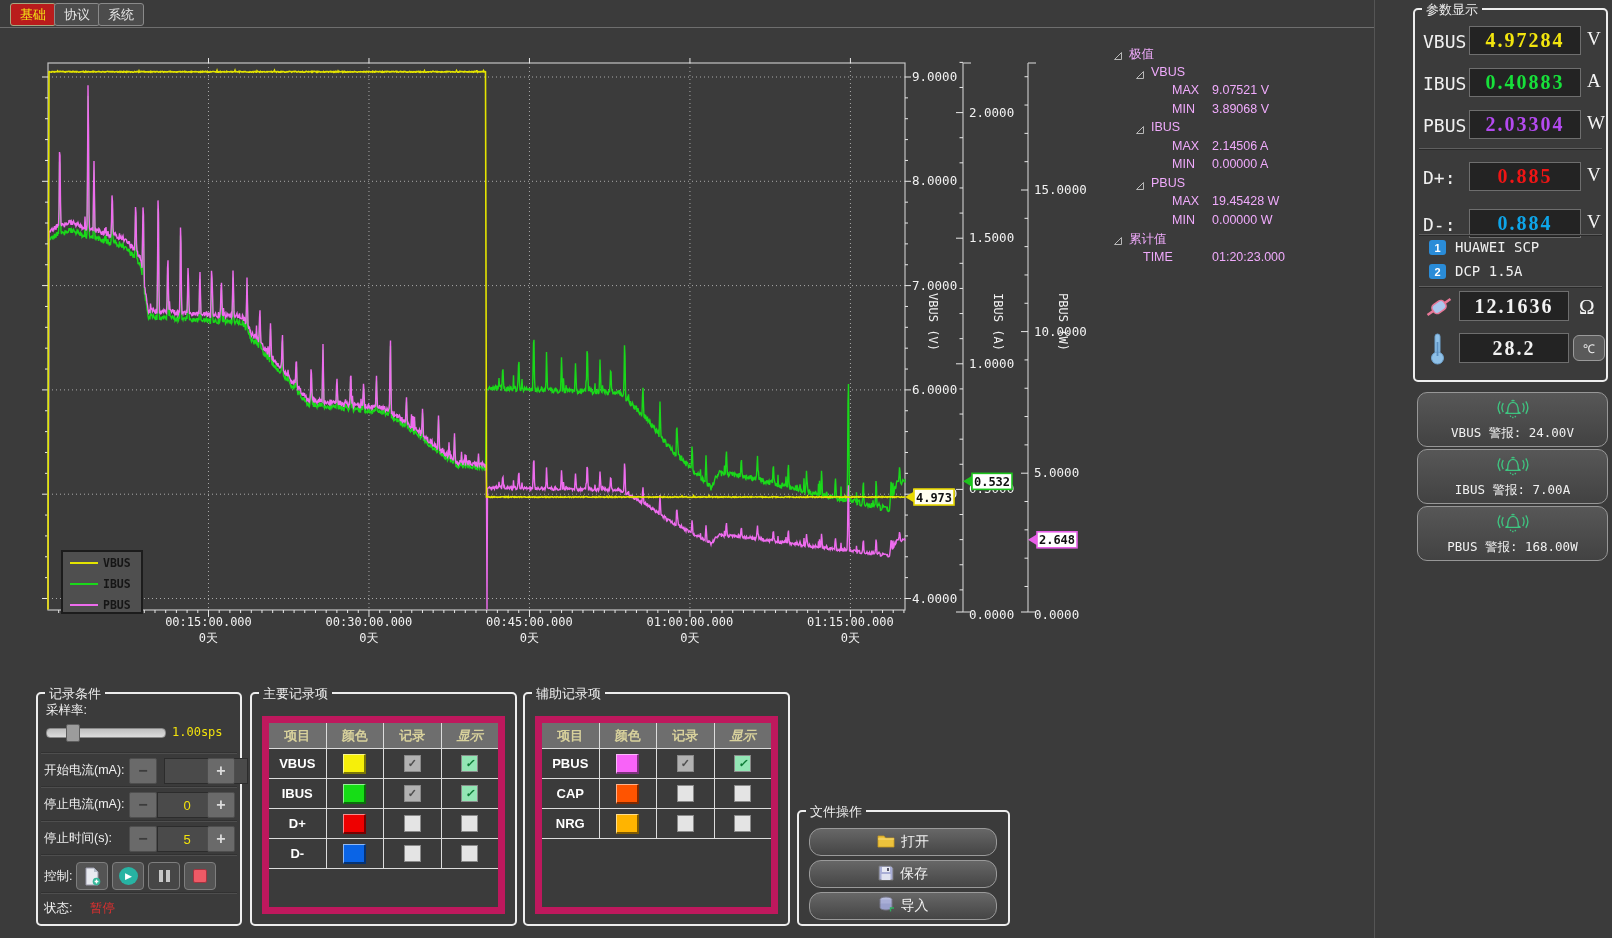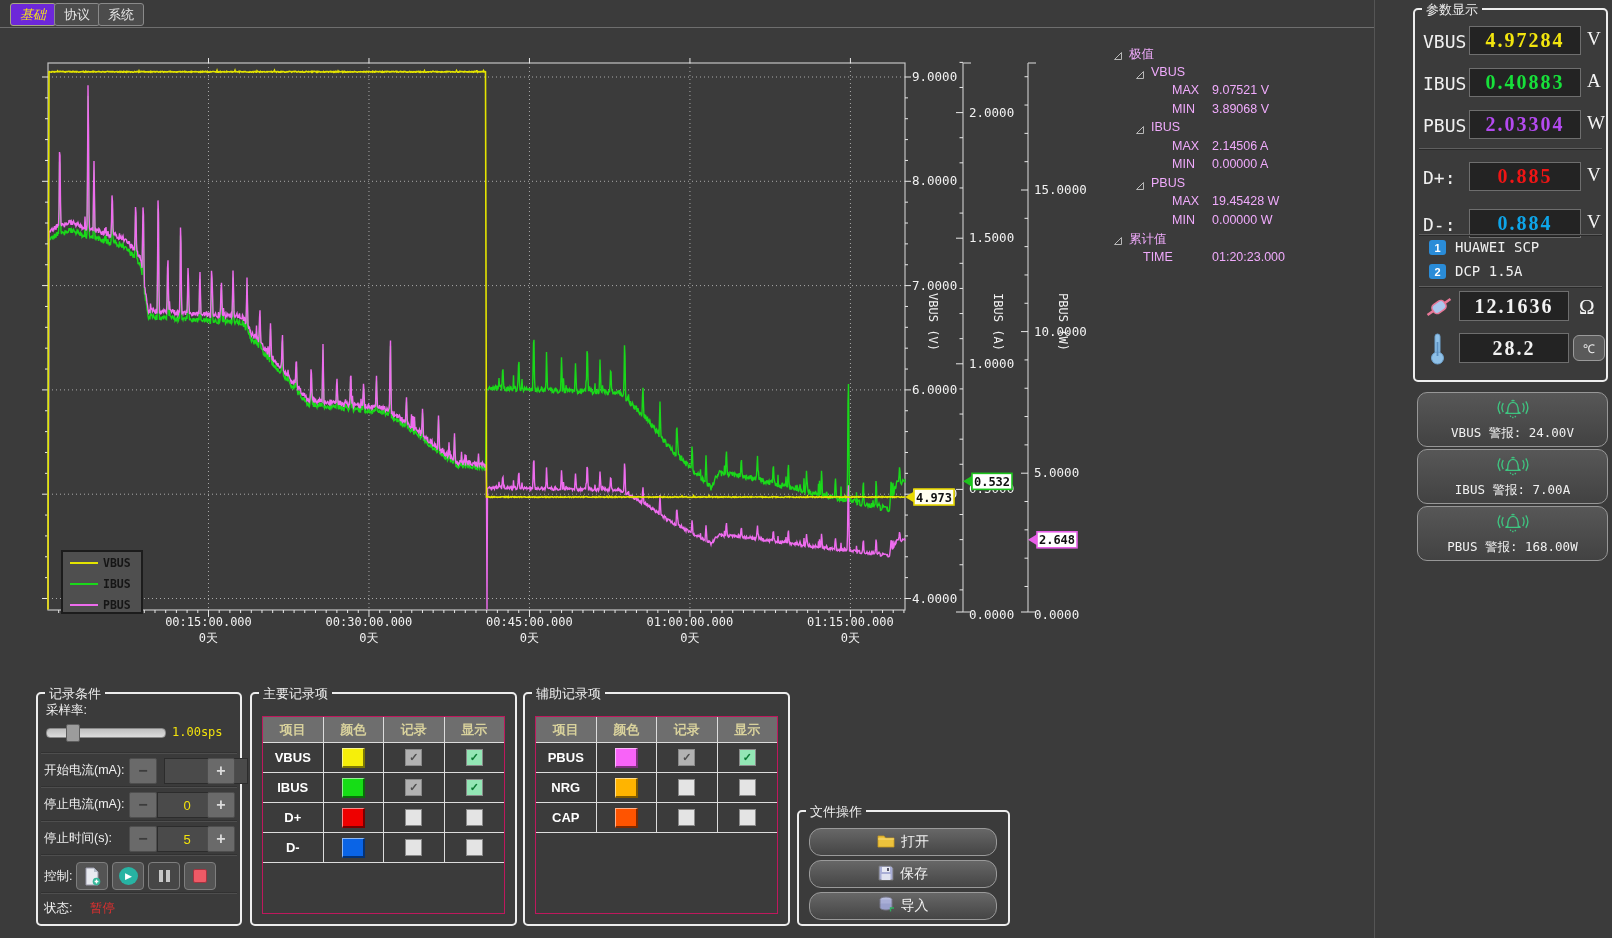--- a/index.html
+++ b/index.html
@@ -5,21 +5,21 @@
   html,body{margin:0;padding:0;background:#2e2e2e;}
   #app{position:relative;width:1612px;height:938px;background:#3b3b3b;overflow:hidden;
        font-family:"Liberation Sans",sans-serif;color:#e8e8e8;}
   .mono{font-family:"DejaVu Sans Mono",monospace;}
   .serif{font-family:"Liberation Serif","DejaVu Serif",serif;}
   .abs{position:absolute;}
 
   
   .tab{position:absolute;top:3px;height:21px;padding:0 9px;display:flex;align-items:center;
        font-size:13px;background:#4c4c4c;border:1px solid #8a8a8a;border-radius:3px;color:#e6e6e6;cursor:default;}
-  .tab.active{background:#6d28d9;color:#f4e516;border-color:#a8a880;font-style:italic;}
+  .tab.active{background:#b91c1c;color:#f4e516;border-color:#a8a880;}
   #tabline{position:absolute;top:27px;left:0;width:1374px;height:1px;background:#6e6e6e;}
   #vdivider{position:absolute;left:1374px;top:0;width:1px;height:938px;background:#555;}
 
   
   .gbox{position:absolute;border:2px solid #ededed;border-radius:5px;}
   .gtitle{position:absolute;top:-9px;left:7px;background:#3b3b3b;padding:0 4px;font-size:13px;color:#ededed;white-space:nowrap;}
 
   
   #stats-tree{position:absolute;left:1105px;top:46px;width:270px;height:230px;font-size:12.5px;color:#f0abfc;}
   .tree-row{position:absolute;height:18px;white-space:nowrap;}
@@ -55,26 +55,26 @@
   .slider-track{position:absolute;height:8px;background:linear-gradient(#bfbfbf,#dcdcdc);border-radius:4px;border:1px solid #8a8a8a;}
   .slider-thumb{position:absolute;width:12px;height:16px;background:#9c9c9c;border:1px solid #5e5e5e;border-radius:2px;}
   .spinbtn{position:absolute;width:26px;height:24px;background:#6a6a6a;border:1px solid #4e4e4e;border-radius:2px;
            display:flex;align-items:center;justify-content:center;font-size:16px;font-weight:bold;}
   .spinval{position:absolute;width:58px;height:24px;background:#4a4a4a;border:1px solid #2c2c2c;color:#f2e20c;
            display:flex;align-items:center;justify-content:center;font-size:13px;}
   .ctrlb{position:absolute;width:30px;height:26px;background:#545454;border:1px solid #7e7e7e;border-radius:4px;
          display:flex;align-items:center;justify-content:center;}
 
   
-  .dtable{position:absolute;left:10px;right:10px;top:22px;bottom:10px;border:1px solid #be185d;}
+  .dtable{position:absolute;left:10px;right:10px;top:22px;bottom:10px;border:7px solid #be185d;}
   .trow{display:flex;height:30px;}
   .trow.head{height:26px;background:#6e6e6e;}
   .tcell{flex:1;border-right:1px solid #dcdcdc;border-bottom:1px solid #dcdcdc;display:flex;align-items:center;justify-content:center;
          font-size:13px;font-weight:bold;color:#fff;}
-  .tcell:last-child{border-right:none;}
+  .tcell:last-child{border-right:none;font-style:italic;}
   .trow.head .tcell{color:#d8d19c;border-bottom:1px solid #dcdcdc;}
   .swatch{width:20px;height:17px;border-top:1px solid rgba(255,255,255,.55);border-left:1px solid rgba(255,255,255,.55);
           border-right:2px solid rgba(0,0,0,.5);border-bottom:2px solid rgba(0,0,0,.5);}
   .cb{width:15px;height:15px;border:1px solid #8a8a8a;display:flex;align-items:center;justify-content:center;
       font-size:11px;font-weight:bold;}
   .cb.unchecked{background:#e4e4e4;color:transparent;}
   .cb.rec.checked{background:#b2b2b2;color:#4f4f4f;}
   .cb.disp.checked{background:#93e6b5;color:#0c7a35;}
 
   
@@ -629,35 +629,35 @@
             <div class="swatch" style="background: rgb(248, 99, 248);"></div>
           </div>
           <div class="tcell">
             <div class="cb rec checked">✓</div>
           </div>
           <div class="tcell">
             <div class="cb disp checked">✓</div>
           </div>
         </div>
         <div class="trow">
+          <div class="tcell">CAP</div>
+          <div class="tcell">
+            <div class="swatch" style="background: rgb(255, 84, 0);"></div>
+          </div>
+          <div class="tcell">
+            <div class="cb rec unchecked"></div>
+          </div>
+          <div class="tcell">
+            <div class="cb disp unchecked"></div>
+          </div>
+        </div>
+        <div class="trow">
           <div class="tcell">NRG</div>
           <div class="tcell">
             <div class="swatch" style="background: rgb(255, 180, 0);"></div>
-          </div>
-          <div class="tcell">
-            <div class="cb rec unchecked"></div>
-          </div>
-          <div class="tcell">
-            <div class="cb disp unchecked"></div>
-          </div>
-        </div>
-        <div class="trow">
-          <div class="tcell">CAP</div>
-          <div class="tcell">
-            <div class="swatch" style="background: rgb(255, 84, 0);"></div>
           </div>
           <div class="tcell">
             <div class="cb rec unchecked"></div>
           </div>
           <div class="tcell">
             <div class="cb disp unchecked"></div>
           </div>
         </div>
       </div>
   </div>

